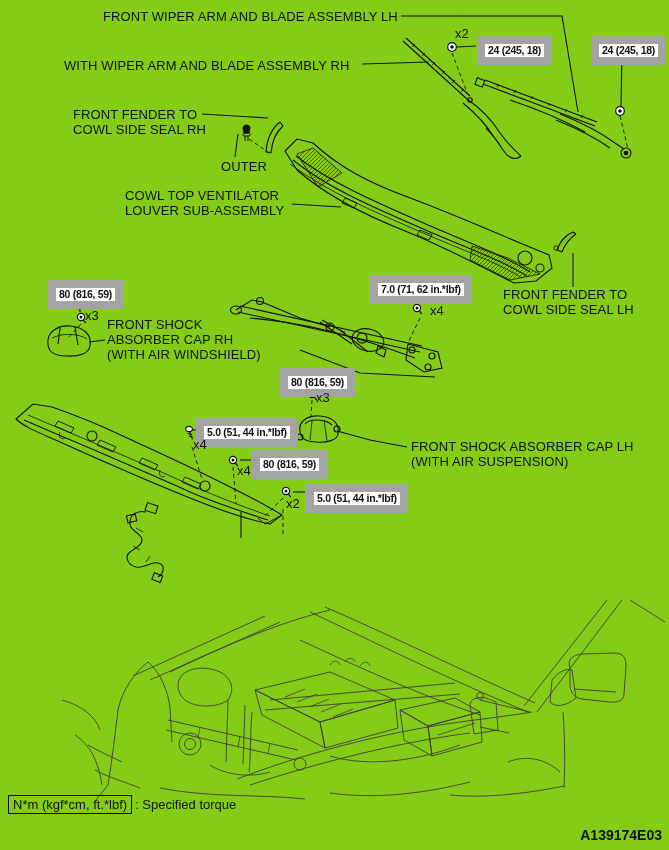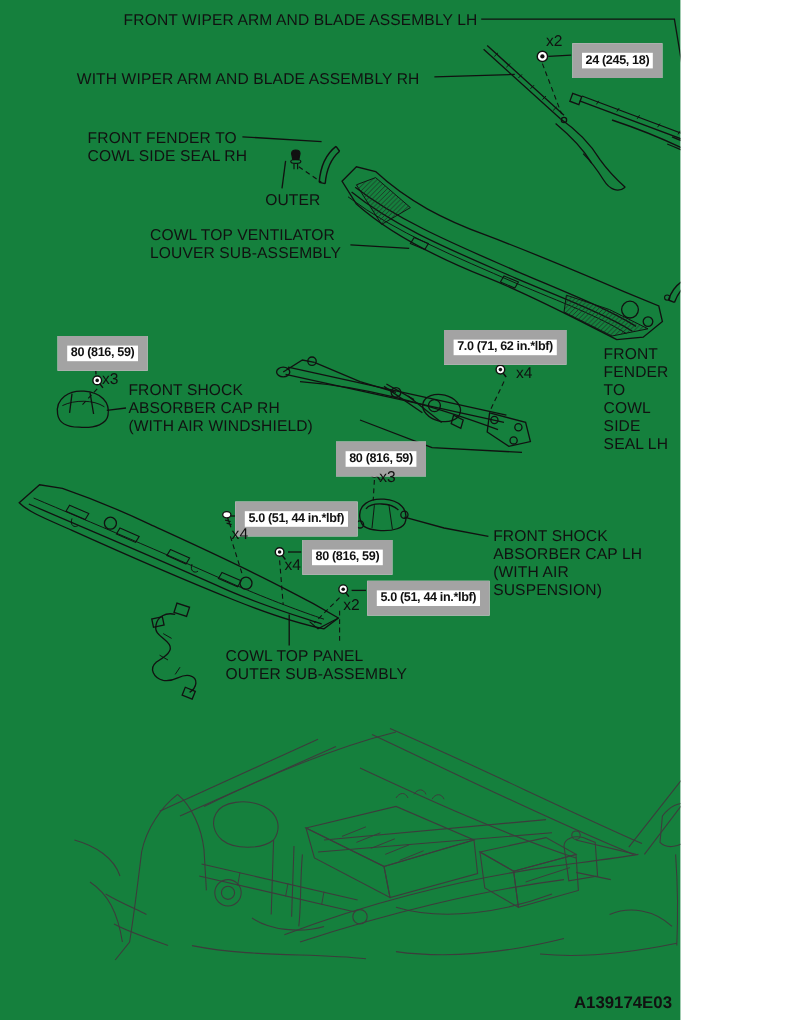--- a/index.html
+++ b/index.html
@@ -1,17 +1,17 @@
 <!DOCTYPE html>
 <html><head>
 <meta charset="utf-8">
 <style>
   html,body{margin:0;padding:0;background:#fff;}
   .stage{
-    position:relative;width:567px;height:850px;background:#15803d;
+    position:relative;width:669px;height:850px;background:#84cc16;
     font-family:"Liberation Sans", sans-serif;color:#111;overflow:hidden;
   }
   svg.art{position:absolute;left:0;top:0;}
   .lbl{
     position:absolute;font-size:13px;line-height:15px;white-space:pre-line;
     color:#111;letter-spacing:0.1px;
   }
   .tq{
     position:absolute;border:8px solid #a3a3a3;background:#fff;font-weight:bold;
     font-size:10.5px;letter-spacing:-0.3px;line-height:13px;padding:0 3px;
@@ -265,36 +265,38 @@
   <div class="lbl" style="left:221px;top:159px">OUTER</div>
   <div class="lbl" style="left:125px;top:188px">COWL TOP VENTILATOR
 LOUVER SUB-ASSEMBLY</div>
   <div class="lbl" style="left:503px;top:287px">FRONT FENDER TO
 COWL SIDE SEAL LH</div>
   <div class="lbl" style="left:107px;top:317px">FRONT SHOCK
 ABSORBER CAP RH
 (WITH AIR WINDSHIELD)</div>
   <div class="lbl" style="left:411px;top:439px">FRONT SHOCK ABSORBER CAP LH
 (WITH AIR SUSPENSION)</div>
-  <div class="lbl" style="left:188px;top:539px">COWL TOP PANEL
-OUTER SUB-ASSEMBLY</div>
 
   <div class="tq" style="left:477px;top:36px">24 (245, 18)</div>
   <div class="tq" style="left:591px;top:36px">24 (245, 18)</div>
   <div class="tq" style="left:370px;top:275px">7.0 (71, 62 in.*lbf)</div>
   <div class="tq" style="left:48px;top:280px">80 (816, 59)</div>
   <div class="tq" style="left:280px;top:368px">80 (816, 59)</div>
   <div class="tq" style="left:252px;top:450px">80 (816, 59)</div>
   <div class="tq" style="left:196px;top:418px">5.0 (51, 44 in.*lbf)</div>
   <div class="tq" style="left:306px;top:484px">5.0 (51, 44 in.*lbf)</div>
 
   <div class="cnt" style="left:455px;top:26px">x2</div>
   <div class="cnt" style="left:430px;top:303px">x4</div>
   <div class="cnt" style="left:85px;top:308px">x3</div>
   <div class="cnt" style="left:316px;top:390px">x3</div>
   <div class="cnt" style="left:193px;top:437px">x4</div>
   <div class="cnt" style="left:237px;top:463px">x4</div>
   <div class="cnt" style="left:286px;top:496px">x2</div>
 
+  <div class="legend">
+    <span class="lbox">N*m (kgf*cm, ft.*lbf)</span>
+    <span>: Specified torque</span>
+  </div>
 
   <div class="figid">A139174E03</div>
 
 </div>
 
 </body></html>

